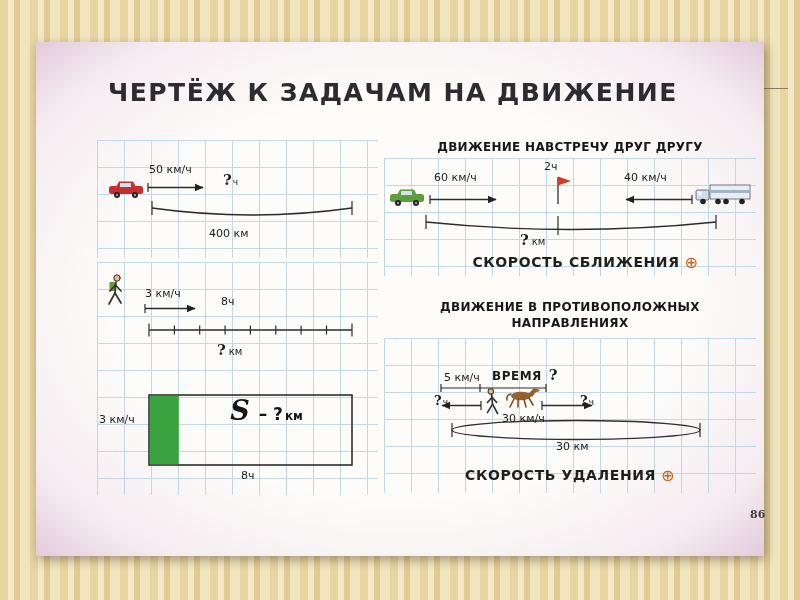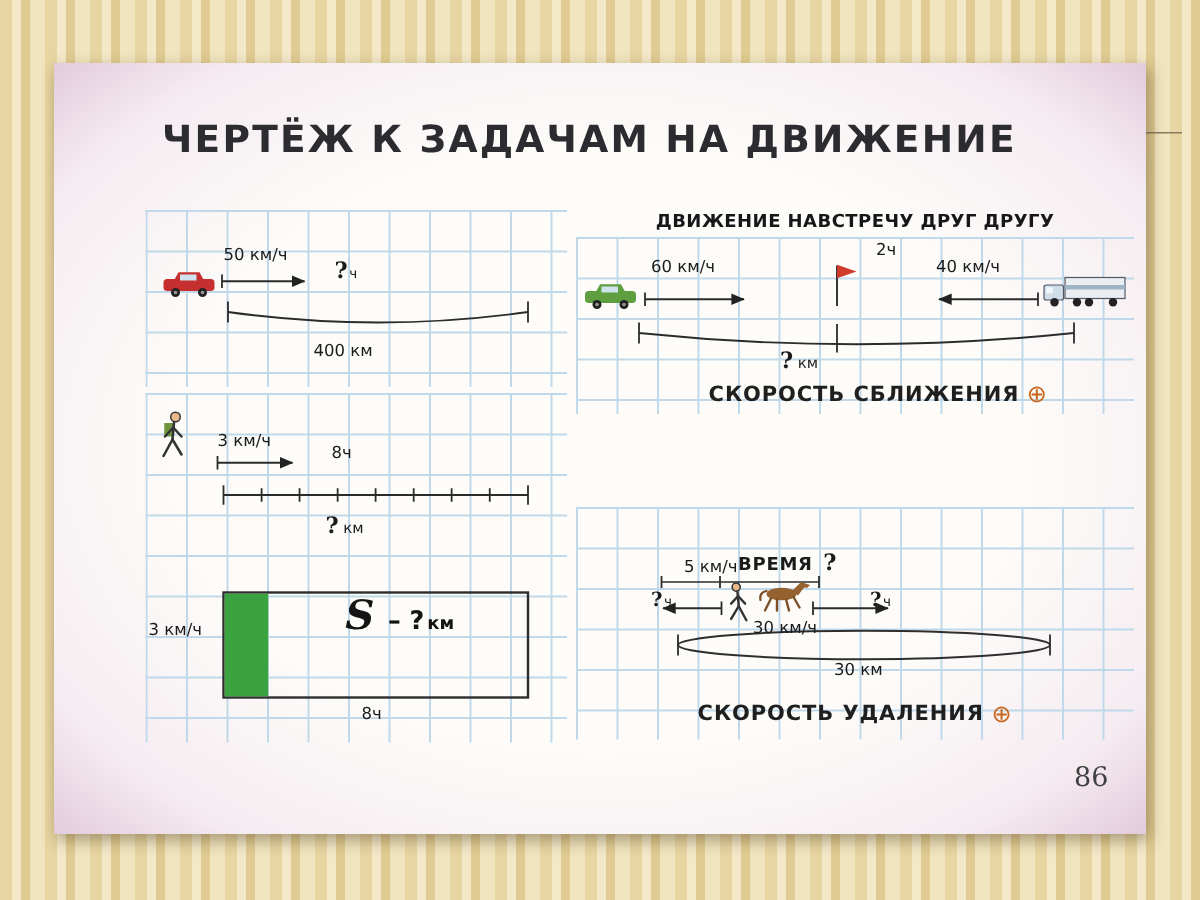--- a/index.html
+++ b/index.html
@@ -43,21 +43,21 @@
 
   .rheader { position:absolute; text-align:center; font-weight:700; font-size:12px; letter-spacing:0.3px; color:#17171a; line-height:16px; }
   .footer { position:absolute; left:0; width:100%; text-align:center; font-weight:700; font-size:14px; letter-spacing:0.6px; color:#1f1f1f; }
   .plus { color:#c9661d; font-size:16px; font-weight:400; margin-left:5px; vertical-align:-1px; }
 
   .formula { position:absolute; display:flex; align-items:baseline; justify-content:center; }
   .f-s { font-family:"DejaVu Serif","Liberation Serif",serif; font-style:italic; font-size:27px; font-weight:700; color:#141414; }
   .f-mid { font-size:17px; font-weight:700; margin-left:9px; color:#141414; }
   .f-unit { font-size:12px; font-weight:700; margin-left:2px; color:#141414; }
 
-  .page-num { position:absolute; left:680px; top:466px; font-family:"DejaVu Serif","Liberation Serif",serif; font-size:18px; color:#3f3f3f; }
+  .page-num { position:absolute; left:714px; top:466px; font-family:"DejaVu Serif","Liberation Serif",serif; font-size:11px; color:#3f3f3f;font-weight:bold; }
 </style>
 </head>
 <body>
 
 <div style="position:absolute;inset:0;">
   <div class="line-top"></div>
   <div class="line-accent"></div>
 
   <div class="page">
 
@@ -158,28 +158,32 @@
             <circle cx="22" cy="19.5" r="2.8" fill="#222"></circle>
           <circle cx="30" cy="19.5" r="2.8" fill="#222"></circle>
             <circle cx="46" cy="19.5" r="2.8" fill="#222"></circle>
         </g>
         <path class="ln" d="M42,64 Q187,79 332,64"></path>
         <line class="tick" x1="42" y1="57" x2="42" y2="71"></line>
         <line class="tick" x1="332" y1="57" x2="332" y2="71"></line>
         <line class="tick" x1="174" y1="58" x2="174" y2="77"></line>
       </svg>
       <span class="lbl" style="left:50px; top:14px;">60 км/ч</span>
-      <span class="lbl" style="left:160px; top:3px;margin-left:40px;">2ч</span>
+      <span class="lbl" style="left:160px; top:3px;">2ч</span>
       <span class="lbl" style="left:240px; top:14px;">40 км/ч</span>
       <span class="lbl" style="left:136px; top:74px;"><b class="q">?</b><span class="u">км</span></span>
       <div class="footer" style="top:95px;padding-left:31px;">
         <span>СКОРОСТЬ СБЛИЖЕНИЯ</span><span class="plus">⊕</span>
       </div>
     </div>
 
+    <div class="rheader" style="left:348px; top:257px; width:372px;">
+      <div>ДВИЖЕНИЕ В ПРОТИВОПОЛОЖНЫХ</div>
+      <div>НАПРАВЛЕНИЯХ</div>
+    </div>
 
     <div class="grid-block" style="left:348px; top:296px; width:372px; height:155px;">
       <svg class="art" width="372" height="155" viewBox="0 0 372 155">
         <line class="ln-thin" x1="57" y1="50" x2="96" y2="50"></line>
         <line class="tick" x1="57" y1="46" x2="57" y2="54"></line>
         <line class="tick" x1="96" y1="46" x2="96" y2="54"></line>
         <line class="ln-thin" x1="96" y1="50" x2="162" y2="50"></line>
         <line class="tick" x1="162" y1="46" x2="162" y2="54"></line>
         <line class="tick" x1="97" y1="63" x2="97" y2="72"></line>
         <line class="ln" x1="97" y1="67.5" x2="58" y2="67.5" marker-end="url(#ah)"></line>
@@ -201,21 +205,21 @@
           <line x1="19" y1="12.5" x2="21" y2="20" stroke-width="1.6"></line>
           <line x1="24" y1="11" x2="28" y2="18" stroke-width="1.6"></line>
         </g>
         <line class="tick" x1="158" y1="63" x2="158" y2="72"></line>
         <line class="ln" x1="158" y1="67.5" x2="208" y2="67.5" marker-end="url(#ah)"></line>
         <ellipse cx="192" cy="92" rx="124" ry="9.5" fill="none" stroke="#2e2e2e" stroke-width="1.3"></ellipse>
         <line class="tick" x1="68" y1="85" x2="68" y2="99"></line>
         <line class="tick" x1="316" y1="85" x2="316" y2="99"></line>
       </svg>
       <span class="lbl" style="left:108px; top:6px; letter-spacing:0.5px; font-weight:700; font-size:12px;margin-top:23px;"><span>ВРЕМЯ</span><b class="q" style="margin-left:7px;">?</b></span>
-      <span class="lbl" style="left:60px; top:34px;margin-left:12px;">5 км/ч</span>
+      <span class="lbl" style="left:60px; top:34px;">5 км/ч</span>
       <span class="lbl" style="left:118px; top:34px;margin-top:41px;">30 км/ч</span>
       <span class="lbl" style="left:50px; top:56px;"><b class="q-small">?</b><span class="unit-sub">ч</span></span>
       <span class="lbl" style="left:196px; top:56px;"><b class="q-small">?</b><span class="unit-sub">ч</span></span>
       <span class="lbl" style="left:172px; top:103px;">30 км</span>
       <div class="footer" style="top:128px;">
         <span>СКОРОСТЬ УДАЛЕНИЯ</span><span class="plus">⊕</span>
       </div>
     </div>
 
     <div class="page-num">86</div>

